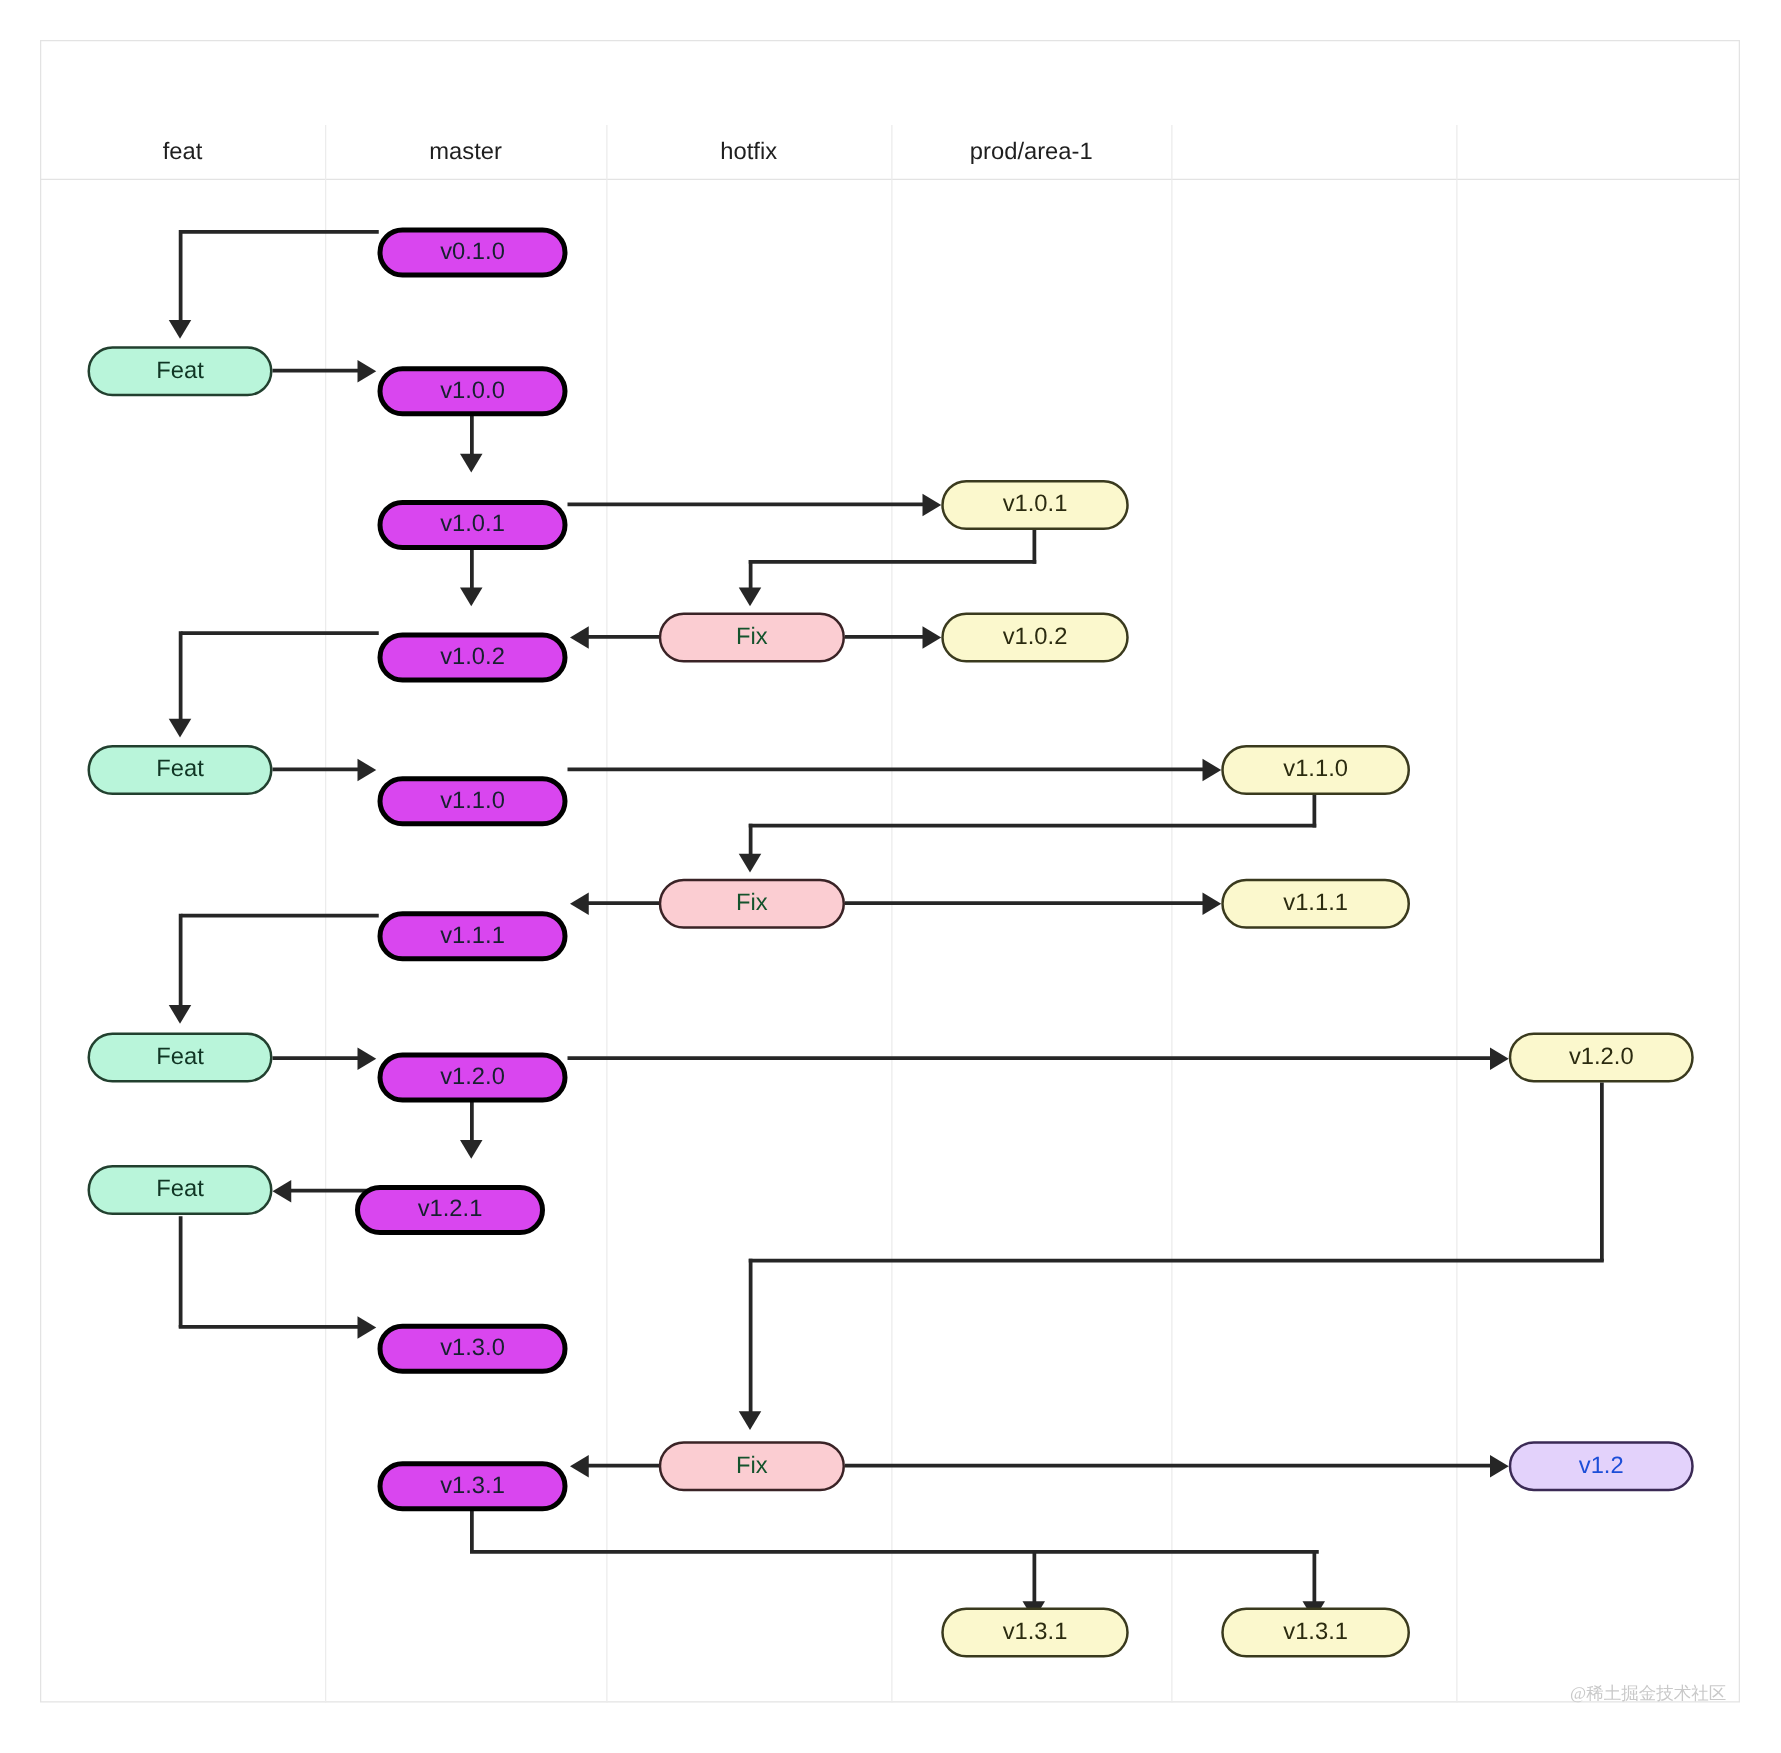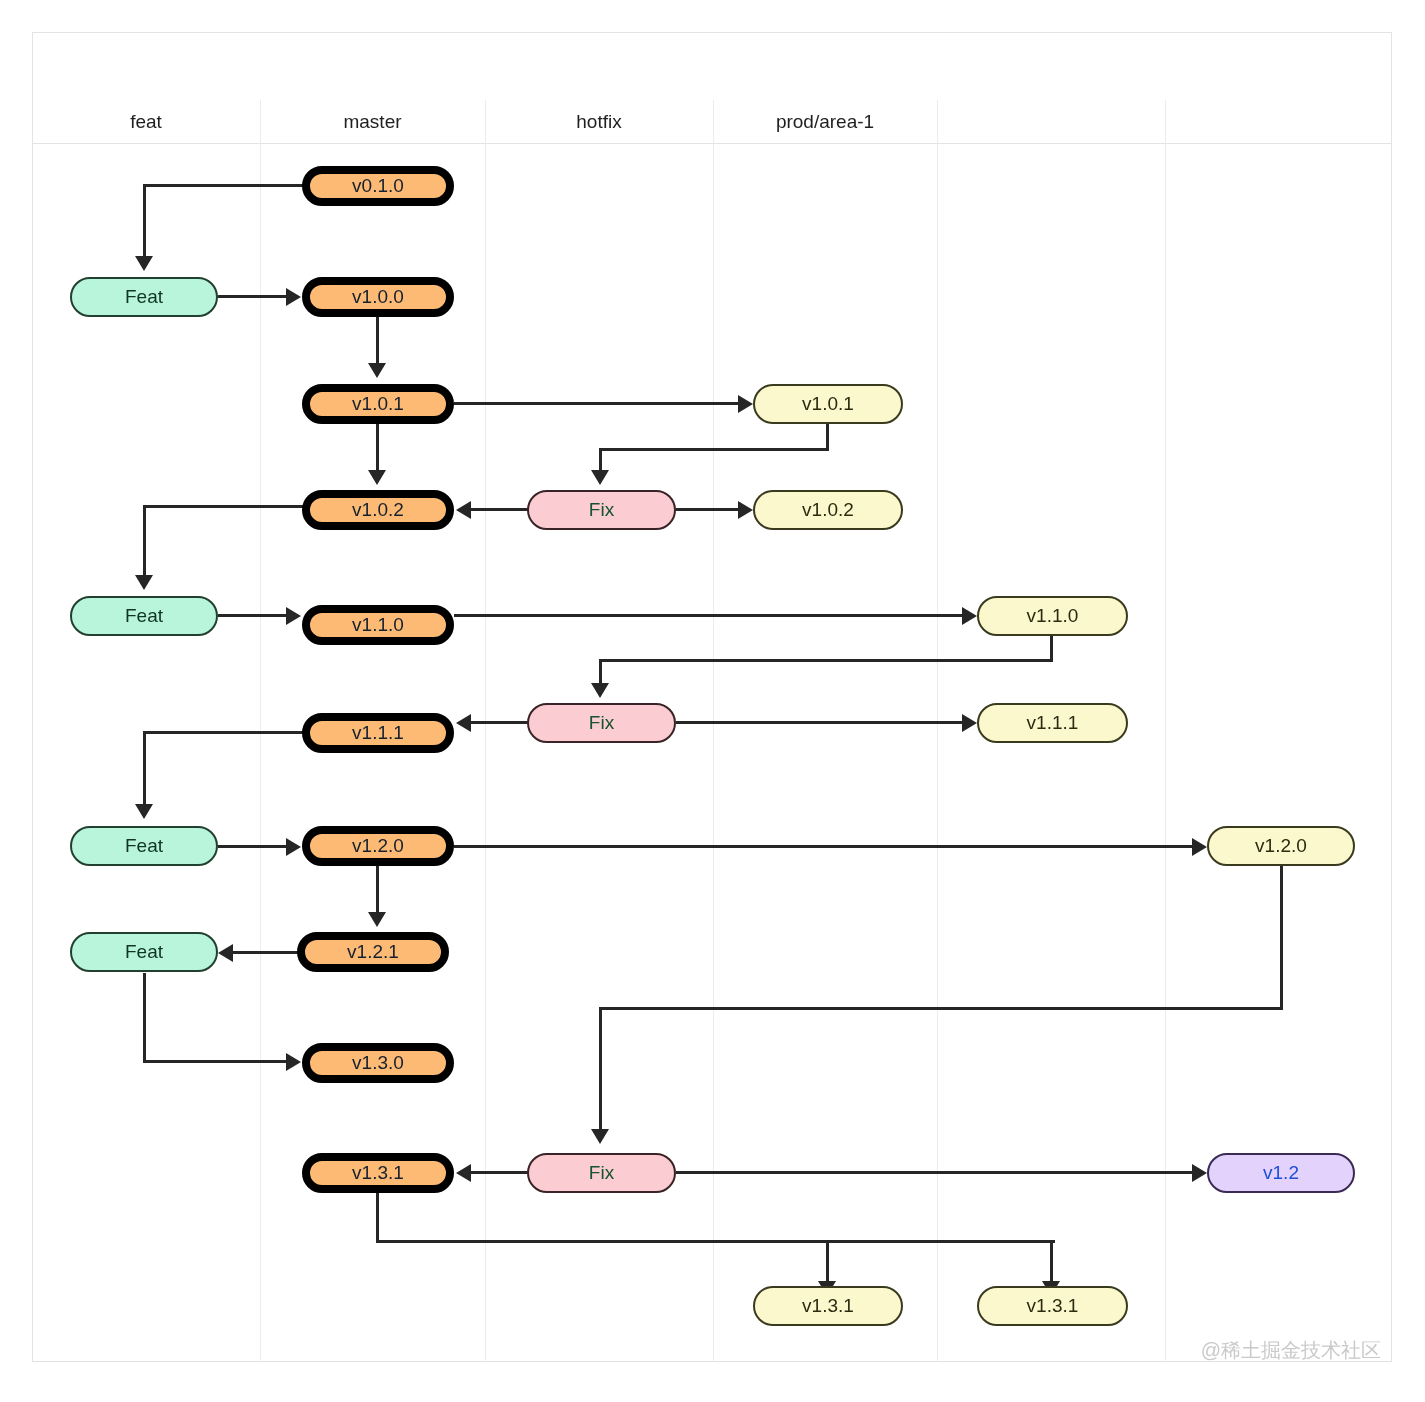--- a/index.html
+++ b/index.html
@@ -18,37 +18,37 @@
              box-sizing:border-box;border-bottom:1px solid #e3e3e3;}
   .colhead{position:absolute;top:0;height:44px;display:flex;align-items:center;
            justify-content:center;font-size:19px;color:#1f1f1f;}
 
   .vline{position:absolute;top:100px;width:1px;height:1262px;background:#ececec;}
 
   
   .node{position:absolute;display:flex;align-items:center;justify-content:center;
         box-sizing:border-box;border-radius:21px;font-size:19px;
         height:40px;z-index:5;}
-  .n-master{background:#fdba74;border:8px solid #000000;color:#16212e;}
+  .n-master{background:#d946ef;border:4px solid #000000;color:#16212e;margin-top:16px;}
   .n-feat{background:#b9f5da;border:2px solid #22402f;color:#103524;}
   .n-fix{background:#fbcdd2;border:2px solid #3a2326;color:#14532d;}
   .n-prod{background:#fbf8cd;border:2px solid #3a3a1e;color:#2b2b10;}
   .n-purple{background:#e3d2fb;border:2px solid #3b2a55;color:#1d4ed8;}
 
   
   .h,.v{position:absolute;background:#262626;z-index:2;}
   .h{height:3px;}
   .v{width:3px;}
   .arr{position:absolute;width:0;height:0;z-index:3;}
   .arr-r{border-top:9px solid transparent;border-bottom:9px solid transparent;border-left:15px solid #262626;}
   .arr-l{border-top:9px solid transparent;border-bottom:9px solid transparent;border-right:15px solid #262626;}
   .arr-d{border-left:9px solid transparent;border-right:9px solid transparent;border-top:15px solid #262626;}
 
-  #watermark{position:absolute;right:44px;bottom:38px;font-size:20px;color:#c9c9c9;
-             font-family:Liberation Sans, sans-serif;}
+  #watermark{position:absolute;right:44px;bottom:38px;font-size:14px;color:#c9c9c9;
+             font-family:Liberation Serif, serif;}
 </style>
 </head>
 <body>
 
 <div id="page">
 
   <div id="frame"></div>
 
 
   <div id="headerrow">
@@ -161,21 +161,21 @@
   <div class="node n-feat" style="left:70px;top:596px;width:148px;">Feat</div>
   <div class="node n-master" style="left:302px;top:605px;width:152px;">v1.1.0</div>
   <div class="node n-prod" style="left:977px;top:596px;width:151px;">v1.1.0</div>
   <div class="node n-master" style="left:302px;top:713px;width:152px;">v1.1.1</div>
   <div class="node n-fix" style="left:527px;top:703px;width:149px;">Fix</div>
   <div class="node n-prod" style="left:977px;top:703px;width:151px;">v1.1.1</div>
   <div class="node n-feat" style="left:70px;top:826px;width:148px;">Feat</div>
   <div class="node n-master" style="left:302px;top:826px;width:152px;">v1.2.0</div>
   <div class="node n-prod" style="left:1207px;top:826px;width:148px;">v1.2.0</div>
   <div class="node n-feat" style="left:70px;top:932px;width:148px;">Feat</div>
-  <div class="node n-master" style="left:297px;top:932px;width:152px;">v1.2.1</div>
+  <div class="node n-master" style="left:284px;top:932px;width:152px;">v1.2.1</div>
   <div class="node n-master" style="left:302px;top:1043px;width:152px;">v1.3.0</div>
   <div class="node n-master" style="left:302px;top:1153px;width:152px;">v1.3.1</div>
   <div class="node n-fix" style="left:527px;top:1153px;width:149px;">Fix</div>
   <div class="node n-purple" style="left:1207px;top:1153px;width:148px;">v1.2</div>
   <div class="node n-prod" style="left:753px;top:1286px;width:150px;">v1.3.1</div>
   <div class="node n-prod" style="left:977px;top:1286px;width:151px;">v1.3.1</div>
 
   <div id="watermark">@稀土掘金技术社区</div>
 
 </div>

